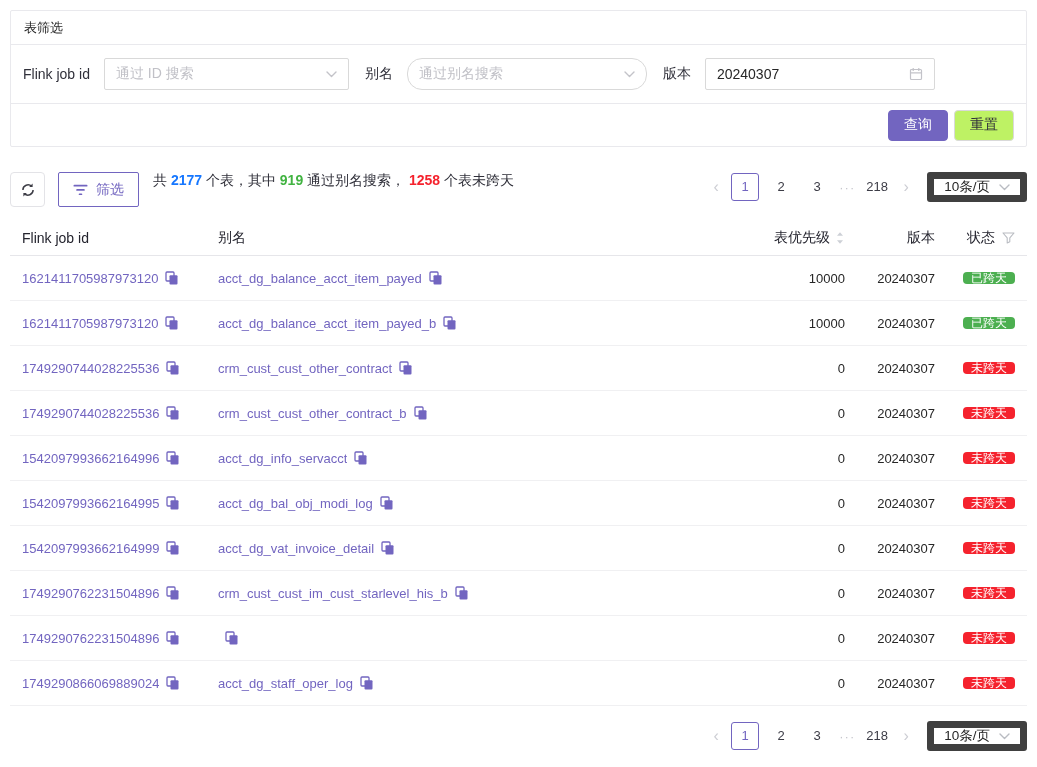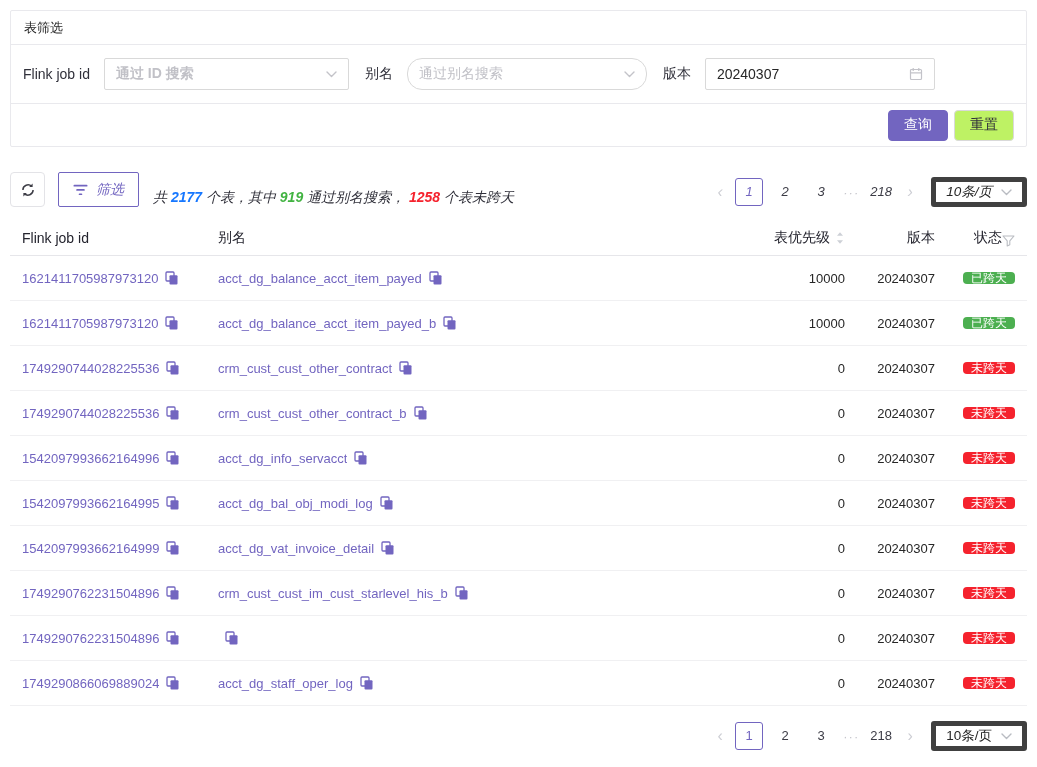--- a/index.html
+++ b/index.html
@@ -9,64 +9,64 @@
   
   .card { margin:10px 10px 0; border:1px solid #e9e9ed; border-radius:2px; background:#fff; }
   .card-header { height:34px; line-height:33px; padding:0 13px; font-size:13px;
     border-bottom:1px solid #e9e9ed; color:#262626; }
   .card-body { height:59px; display:flex; align-items:center; padding:0 12px;
     border-bottom:1px solid #e9e9ed; }
   .field-label { margin-right:14px; white-space:nowrap; color:#30303a; }
   .select, .date-input { height:32px; border:1px solid #d9d9d9; border-radius:2px;
     background:#fff; display:flex; align-items:center; justify-content:space-between;
     padding:0 11px; margin-right:16px; cursor:pointer; }
-  .select.w1 { width:245px;font-weight:bold; } .select.w2 { width:240px;border-radius:15px; }
+  .select.w1 { width:245px; } .select.w2 { width:240px;border-radius:15px; }
   .date-input { width:230px; margin-right:0; }
   .placeholder { color:#c1c1c7; }
   .value-text { color:#262626; }
 
   .card-footer { height:42px; display:flex; align-items:center; justify-content:flex-end;
     gap:6px; padding:0 12px; }
   .btn { height:31px; padding:0 15px; border-radius:4px; font-size:14px;
     display:inline-flex; align-items:center; cursor:pointer; }
   .btn-primary { background:var(--accent); border:1px solid var(--accent); color:#fff; }
   .btn-default { background:#bef264; border:1px solid #d9d9d9; color:#30303a; }
 
   
-  .toolbar { margin:25px 10px 0; display:flex; align-items:flex-end;font-style:italic; }
+  .toolbar { margin:25px 10px 0; display:flex; align-items:flex-start; }
   .icon-btn { width:35px; height:35px; border:1px solid #e3e3e7; border-radius:4px;
     background:#fff; display:flex; align-items:center; justify-content:center; cursor:pointer; }
   .filter-btn { margin-left:13px; height:35px; padding:0 14px; border:1px solid var(--accent);
     border-radius:2px; color:var(--accent); background:#fff; display:flex; align-items:center;
     gap:8px; cursor:pointer; font-size:14px; }
   .summary { margin-left:14px; color:#30303a; white-space:nowrap; }
   .num { font-weight:600;margin-top:35px; }
   .num-blue { color:var(--blue); } .num-green { color:var(--green); } .num-red { color:var(--red); }
   .spacer { flex:1; }
 
   
   .pagination { display:flex; align-items:center; font-size:13px; color:#3c3c46; }
   .page-arrow { width:22px; text-align:center; color:#cdced4; font-size:16px; cursor:pointer; user-select:none; }
   .page-item { min-width:28px; height:28px; line-height:28px; text-align:center; margin:0 4px;
     border-radius:3px; cursor:pointer; }
   .page-item.active { border:1px solid var(--accent); color:var(--accent); line-height:26px; }
   .page-ellipsis { min-width:24px; text-align:center; color:#c6c6cc; cursor:pointer; letter-spacing:1px; }
-  .page-size { height:30px; border:5px solid #404040; border-radius:3px; background:#fff;
+  .page-size { height:30px; border:7px solid #404040; border-radius:3px; background:#fff;
     display:inline-flex; align-items:center; gap:9px; padding:0 10px; margin-left:10px;
     cursor:pointer; font-size:13.5px; color:#262626; white-space:nowrap; }
 
   
   .table { margin:13px 10px 0; }
   .thead, .trow { display:grid; grid-template-columns:196px 1fr 146px 90px 92px;
     align-items:center; padding-left:12px; }
   .thead { height:36px; border-bottom:1px solid #e6e6ea; font-weight:500; color:#24242e; }
   .th, .td { display:flex; align-items:center; min-width:0; }
   .th-priority, .td-priority { justify-content:flex-end; gap:5px; }
   .th-version, .td-version { justify-content:flex-end; }
-  .th-status, .td-status { justify-content:flex-end; padding-right:12px;align-items:flex-end; }
+  .th-status, .td-status { justify-content:flex-end; gap:7px; padding-right:12px; }
   .trow { height:45px; border-bottom:1px solid #f0f0f2; font-size:13px; }
   .link { color:var(--accent); cursor:pointer; white-space:nowrap; overflow:hidden; text-overflow:ellipsis; }
   .copy-icon { margin-left:7px; display:inline-flex; color:var(--accent); cursor:pointer; flex:none; }
   .badge { color:#fff; font-size:12px; line-height:1; padding:0 8px; border-radius:4px; white-space:nowrap; }
 
   .footer-bar { margin:15px 10px 0; display:flex; justify-content:flex-end; }
 
   svg { display:block; }
 </style>
 </head>

